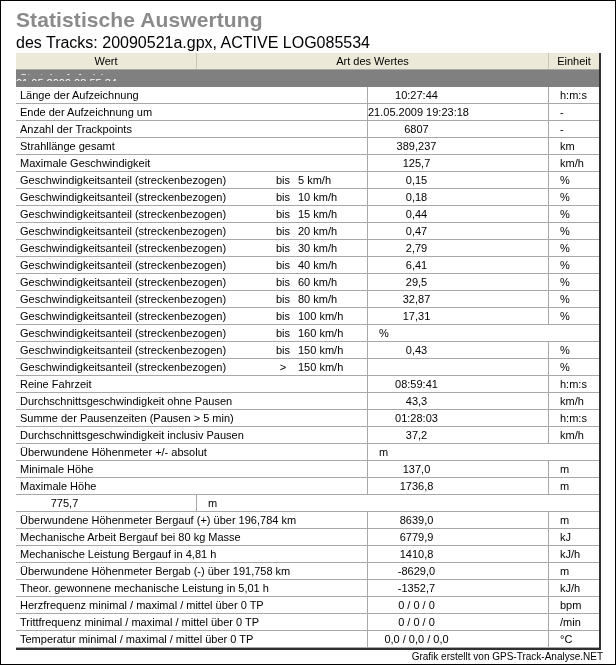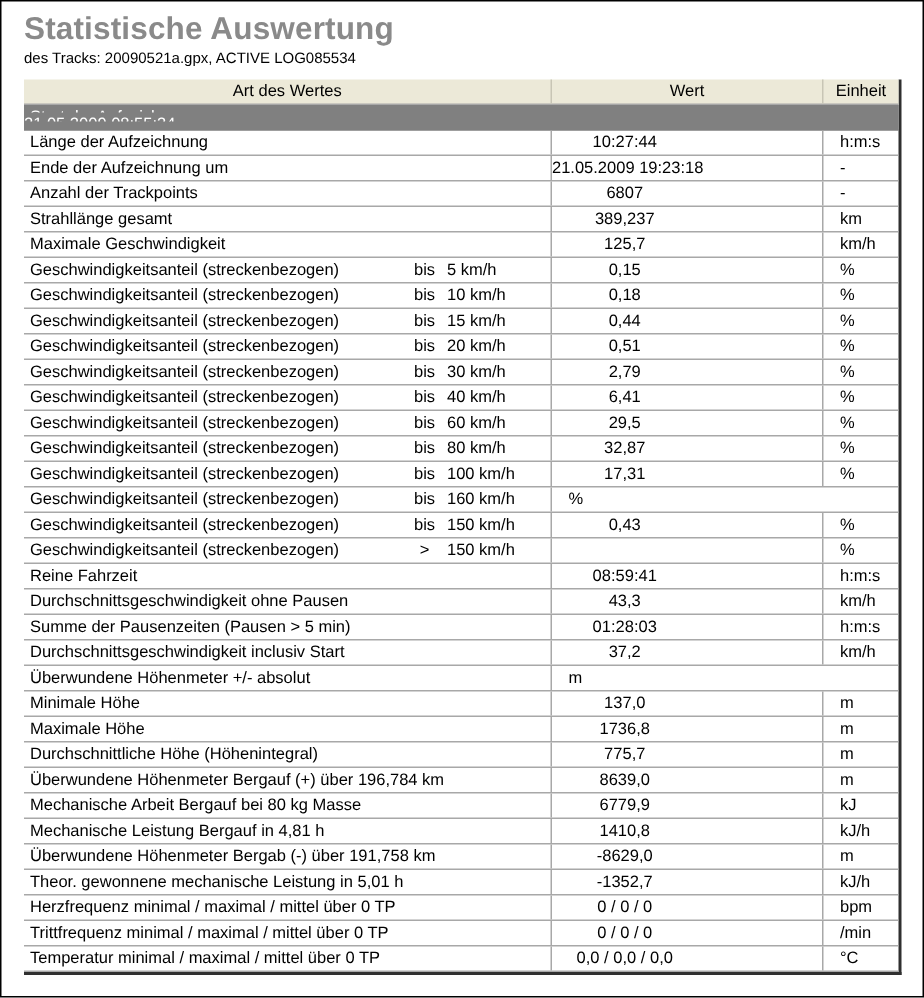--- a/index.html
+++ b/index.html
@@ -1,19 +1,19 @@
 <!DOCTYPE html>
 <html><head>
 <meta charset="utf-8">
 <style>
   html, body { margin:0; padding:0; background:#ffffff; }
   body { width:616px; height:665px; position:relative; overflow:hidden; font-family:"Liberation Sans", sans-serif; }
   .frame { position:absolute; left:0; top:0; width:614px; height:663px; border:1px solid #000; background:#fff; }
   .title { position:absolute; left:15px; top:7px; font-size:21px; font-weight:bold; color:#8a8a8a; letter-spacing:0.1px; }
-  .subtitle { position:absolute; left:15px; top:33px; font-size:10px; color:#000; }
+  .subtitle { position:absolute; left:15px; top:33px; font-size:16px; color:#000; }
   .table { position:absolute; left:15px; top:52px; width:583px; border-right:2px solid #303030; border-bottom:2px solid #303030; }
   .row { display:flex; height:17px; border-bottom:1px solid #a8a8a8; box-sizing:border-box; font-size:11px; color:#000; }
   .row.head { background:#ece9d8; height:17px; }
   .row.head .c { text-align:center; }
   .row.sel { background:#808080; color:#fff; border-bottom-color:#808080;flex-direction:column; }
   .c { box-sizing:border-box; line-height:16px; white-space:nowrap; overflow:hidden; }
   .c1 { width:352px; padding-left:4px; border-right:1px solid #a8a8a8; }
   .c2 { width:181px; text-align:center; padding-right:83px; border-right:1px solid #a8a8a8; }
   .c3 { width:50px; padding-left:11px; }
   .row.head .c1, .row.head .c2, .row.head .c3 { padding:0; text-align:center; border-right-color:#c8c5b5; }
@@ -27,22 +27,22 @@
 </style>
 </head>
 <body>
 
 <div class="frame">
   <div class="title">Statistische Auswertung</div>
   <div class="subtitle">des Tracks: 20090521a.gpx, ACTIVE LOG085534</div>
 
   <div class="table">
     <div class="row head">
+      <div class="c c2">Wert</div>
       <div class="c c1">Art des Wertes</div>
-      <div class="c c2">Wert</div>
       <div class="c c3">Einheit</div>
     </div>
     <div id="rows">
         <div class="row sel">
           <div class="c c1">Start der Aufzeichnung</div>
           <div class="c c2">21.05.2009 08:55:34</div>
           <div class="c c3">-</div>
         </div>
         <div class="row">
           <div class="c c1">Länge der Aufzeichnung</div>
@@ -79,21 +79,21 @@
           <div class="c c2">0,18</div>
           <div class="c c3">%</div>
         </div>
         <div class="row">
           <div class="c c1"><span class="seg s-a">Geschwindigkeitsanteil  (streckenbezogen)</span><span class="seg s-b">bis</span><span class="seg s-c">15 km/h</span></div>
           <div class="c c2">0,44</div>
           <div class="c c3">%</div>
         </div>
         <div class="row">
           <div class="c c1"><span class="seg s-a">Geschwindigkeitsanteil  (streckenbezogen)</span><span class="seg s-b">bis</span><span class="seg s-c">20 km/h</span></div>
-          <div class="c c2">0,51</div>
+          <div class="c c2">0,47</div>
           <div class="c c3">%</div>
         </div>
         <div class="row">
           <div class="c c1"><span class="seg s-a">Geschwindigkeitsanteil  (streckenbezogen)</span><span class="seg s-b">bis</span><span class="seg s-c">30 km/h</span></div>
           <div class="c c2">2,79</div>
           <div class="c c3">%</div>
         </div>
         <div class="row">
           <div class="c c1"><span class="seg s-a">Geschwindigkeitsanteil  (streckenbezogen)</span><span class="seg s-b">bis</span><span class="seg s-c">40 km/h</span></div>
           <div class="c c2">6,41</div>
@@ -137,40 +137,39 @@
           <div class="c c1">Durchschnittsgeschwindigkeit ohne Pausen</div>
           <div class="c c2">43,3</div>
           <div class="c c3">km/h</div>
         </div>
         <div class="row">
           <div class="c c1">Summe der Pausenzeiten (Pausen &gt; 5 min)</div>
           <div class="c c2">01:28:03</div>
           <div class="c c3">h:m:s</div>
         </div>
         <div class="row">
-          <div class="c c1">Durchschnittsgeschwindigkeit inclusiv Start</div>
+          <div class="c c1">Durchschnittsgeschwindigkeit inclusiv Pausen</div>
           <div class="c c2">37,2</div>
           <div class="c c3">km/h</div>
         </div>
         <div class="row">
           <div class="c c1">Überwundene Höhenmeter +/- absolut</div>
           <div class="c c3">m</div>
         </div>
         <div class="row">
           <div class="c c1">Minimale Höhe</div>
           <div class="c c2">137,0</div>
           <div class="c c3">m</div>
         </div>
         <div class="row">
           <div class="c c1">Maximale Höhe</div>
           <div class="c c2">1736,8</div>
           <div class="c c3">m</div>
         </div>
         <div class="row">
-          <div class="c c1">Durchschnittliche Höhe (Höhenintegral)</div>
           <div class="c c2">775,7</div>
           <div class="c c3">m</div>
         </div>
         <div class="row">
           <div class="c c1">Überwundene Höhenmeter Bergauf (+)   über 196,784 km</div>
           <div class="c c2">8639,0</div>
           <div class="c c3">m</div>
         </div>
         <div class="row">
           <div class="c c1">Mechanische Arbeit Bergauf bei   80 kg   Masse</div>
@@ -203,13 +202,14 @@
           <div class="c c3">/min</div>
         </div>
         <div class="row">
           <div class="c c1">Temperatur minimal / maximal / mittel   über 0 TP</div>
           <div class="c c2">0,0 / 0,0 / 0,0</div>
           <div class="c c3">°C</div>
         </div>
       </div>
   </div>
 
+  <div class="footer">Grafik erstellt von GPS-Track-Analyse.NET</div>
 </div>
 
 </body></html>

